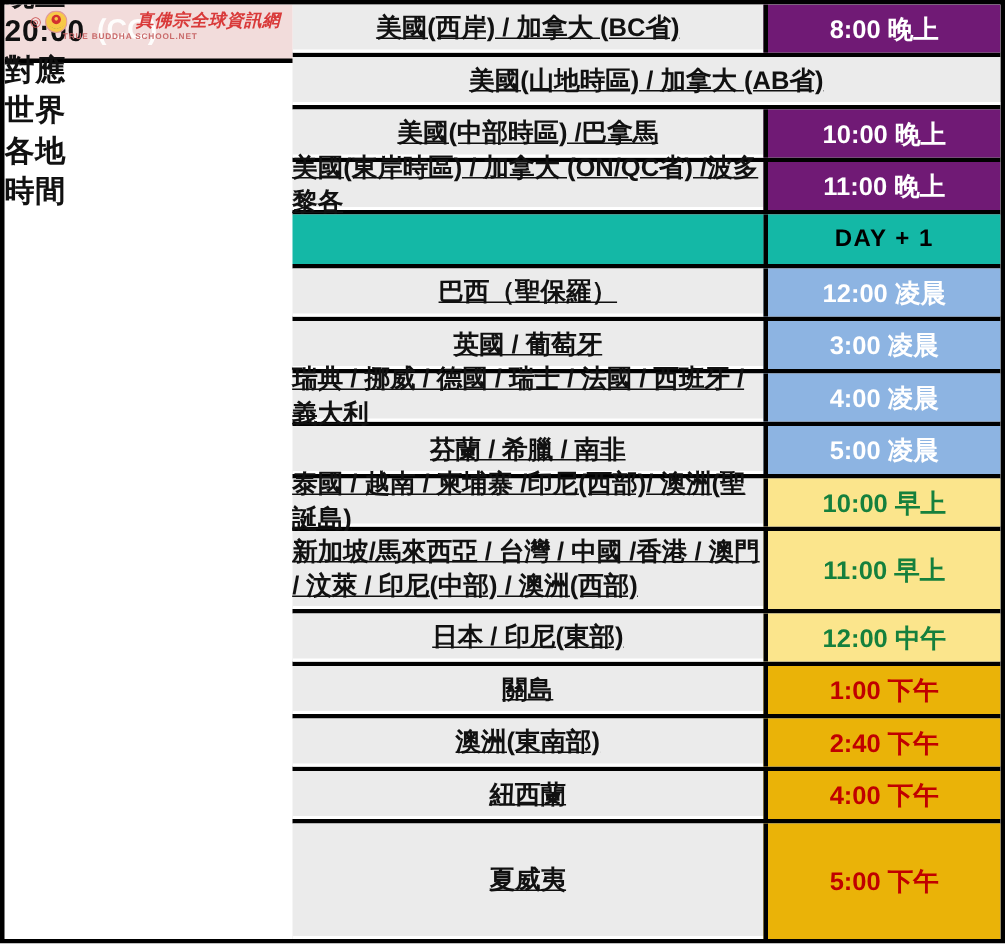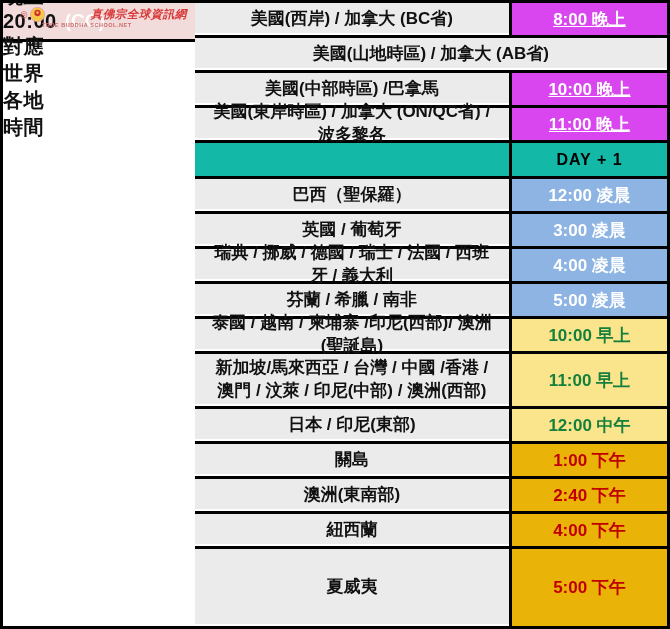--- a/index.html
+++ b/index.html
@@ -37,33 +37,34 @@
 
   
   #rows { display:flex; flex-direction:column; flex:1; }
   .row { display:flex; height:35px; flex:0 0 auto; border-bottom:3px solid #000; }
   .row:last-child { border-bottom:none; flex:1 1 auto; }
   .row.tall { height:55px; }
   .row.day-divider { height:36px; }
 
   .region {
     flex:1; background:#ebebeb;
-    display:flex; align-items:center; justify-content:center; text-align:center;
+    display:flex; align-items:center; justify-content:center; text-align:left;
     font-size:17px; font-weight:700; color:#111;
-    padding:0 16px; line-height:1.35;
+    padding:0 0; line-height:1.35;
     box-shadow: inset 0 -2px 0 #ffffff;
+    text-decoration: underline;
   }
   .time {
     flex:0 0 158px; width:158px;
     border-left:3px solid #000;
     display:flex; align-items:center; justify-content:center;
     font-size:17px; font-weight:700; white-space:nowrap;
   }
 
-  .row.night    .time { background:#d946ef; color:#ffffff;text-decoration:underline; }
+  .row.night    .time { background:#701a75; color:#ffffff; }
   .row.dawn     .time { background:#8db4e2; color:#ffffff; }
   .row.morning  .time { background:#fbe58c; color:#15803d; }
   .row.afternoon .time { background:#eab308; color:#c00000; }
 
   .row.day-divider .region,
   .row.day-divider .time { background:#14b8a6; color:#000; box-shadow:none; }
   .row.day-divider .time { font-size:16px; letter-spacing:1px; }
 </style>
 </head>
 <body>

